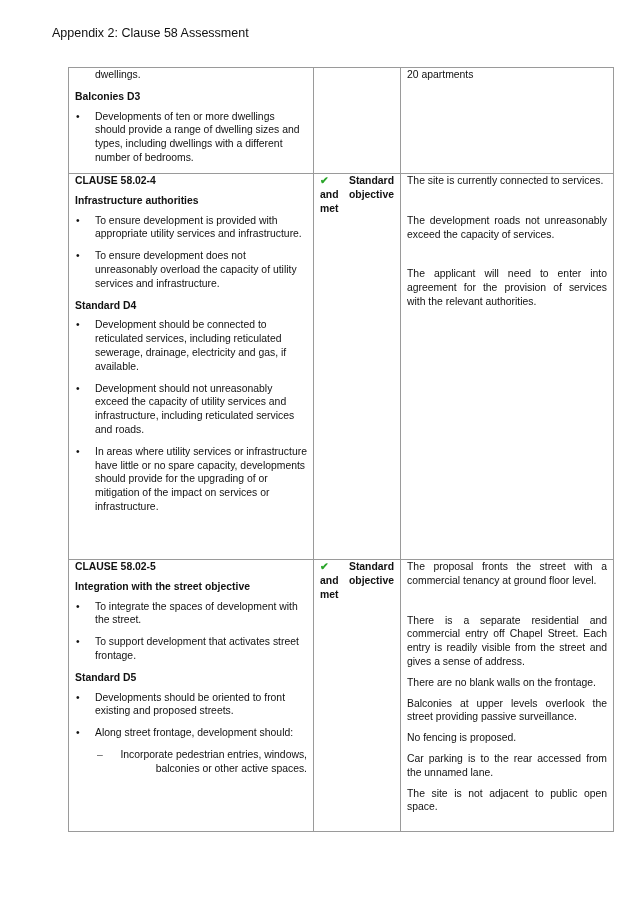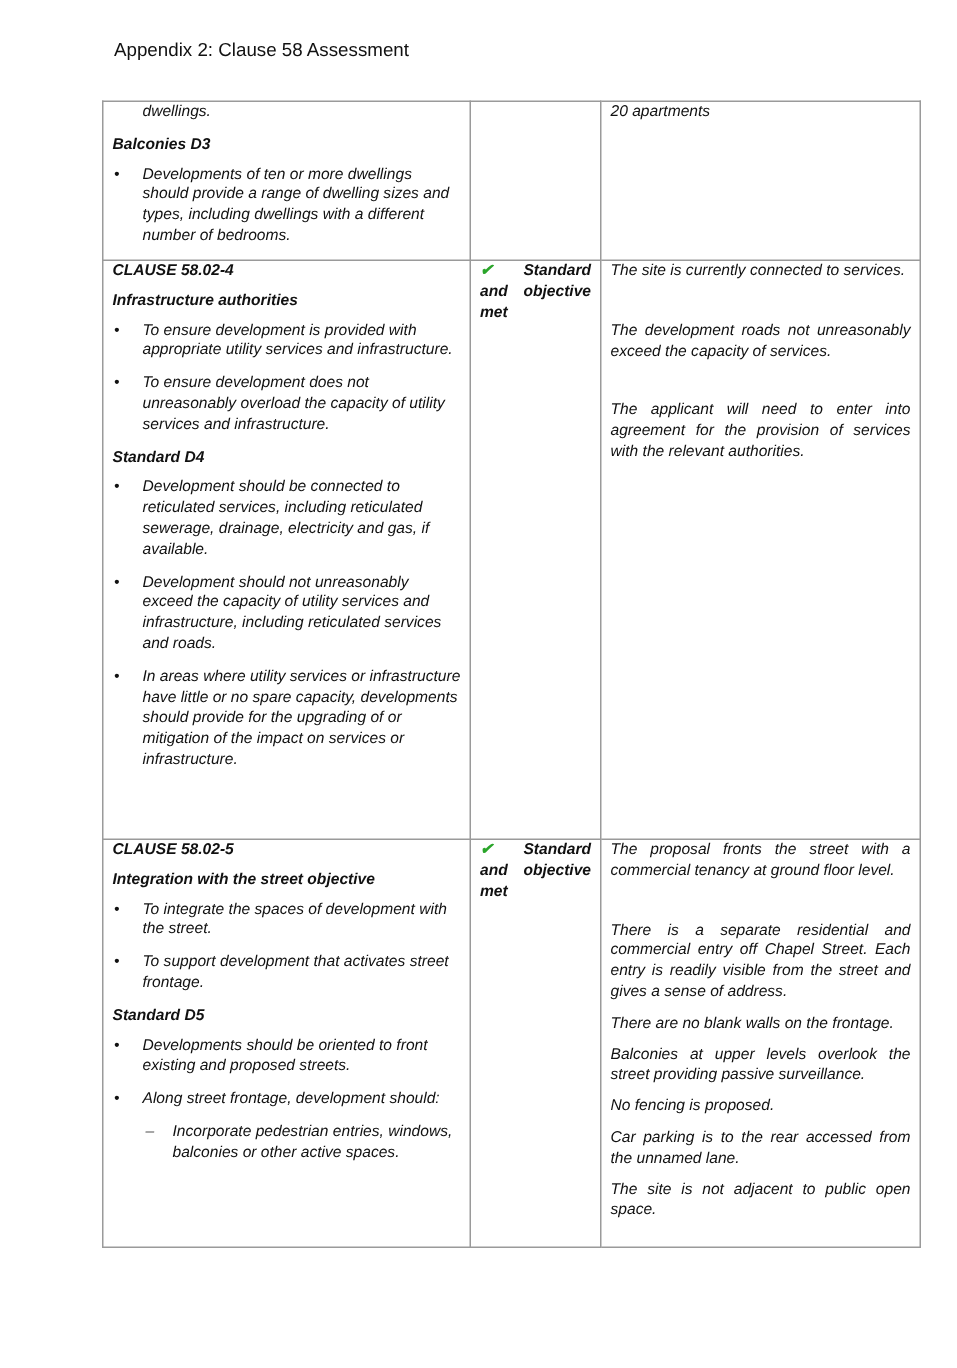--- a/index.html
+++ b/index.html
@@ -1,32 +1,32 @@
 <!DOCTYPE html>
 <html><head>
 <meta charset="utf-8">
 <style>
   html, body { margin: 0; padding: 0; background: #ffffff; }
   body { width: 638px; height: 912px; position: relative; overflow: hidden;
          font-family: "Liberation Sans", sans-serif; color: #111; }
-  .page-header { position: absolute; left: 76px; top: 26px; font-size: 12.5px; color: #111; }
+  .page-header { position: absolute; left: 52px; top: 26px; font-size: 12.5px; color: #111; }
   table.assess { position: absolute; left: 68px; top: 67px; width: 545px;
-                 border-collapse: collapse; table-layout: fixed; font-size: 10.4px; line-height: 13.8px; font-style: italic; }
+                 border-collapse: collapse; table-layout: fixed; font-size: 10.4px; line-height: 13.8px; }
   table.assess td { border: 1.5px solid #9a9a9a; vertical-align: top; padding: 0 6px; }
   col.c1 { width: 245px; } col.c2 { width: 87px; } col.c3 { width: 213px; }
   .row1 td { height: 105px; padding-top: 1px; }
   .row2 td { height: 385px; padding-top: 20px; }
   .row3 td { height: 271px; padding-top: 20px; }
   .clause-title { font-weight: bold; margin: 0 0 6px 0; }
   .clause-sub { font-weight: bold; margin: 0 0 6px 0; }
   .std { font-weight: bold; margin: 8px 0 6px 0; }
   ul.b { list-style: none; margin: 0; padding: 0; }
   ul.b li { position: relative; padding-left: 20px; margin: 0 0 8px 0; }
   ul.b li::before { content: "•"; position: absolute; left: 1px; top: 0; }
-  ul.d { list-style: none; margin: 8px 0 0 0; padding: 0; }
+  ul.d { list-style: none; margin: 8px 0 0 0; padding: 0; text-align: right; }
   ul.d li { position: relative; padding-left: 20px; margin: 0; }
   ul.d li::before { content: "–"; position: absolute; left: 2px; top: 0; color: #555; }
   .cont { padding-left: 20px; margin: 0 0 8px 0; }
   .status { font-weight: bold; text-align: justify; text-align-last: left; }
   .check { color: #2aa52a; font-weight: bold; }
   .status-line { display: flex; justify-content: space-between; }
   .resp p { margin: 0; text-align: justify; }
   .resp p.gap-l { margin-bottom: 26px; }
   .resp p.gap-s { margin-bottom: 7px; }
 </style>

